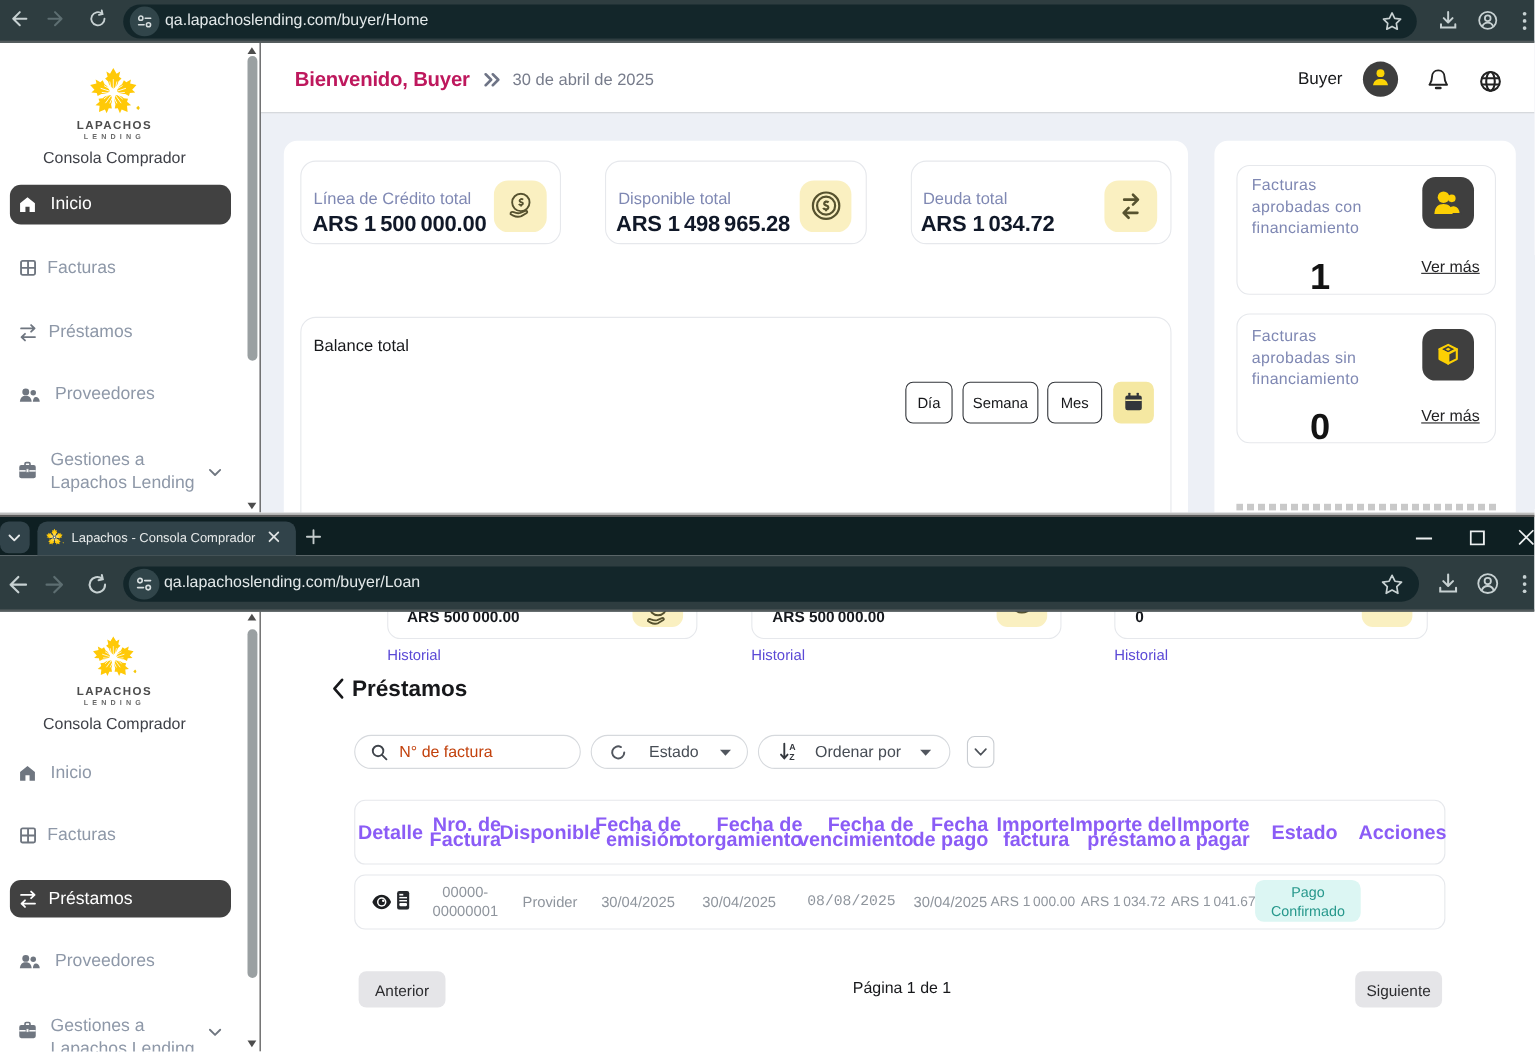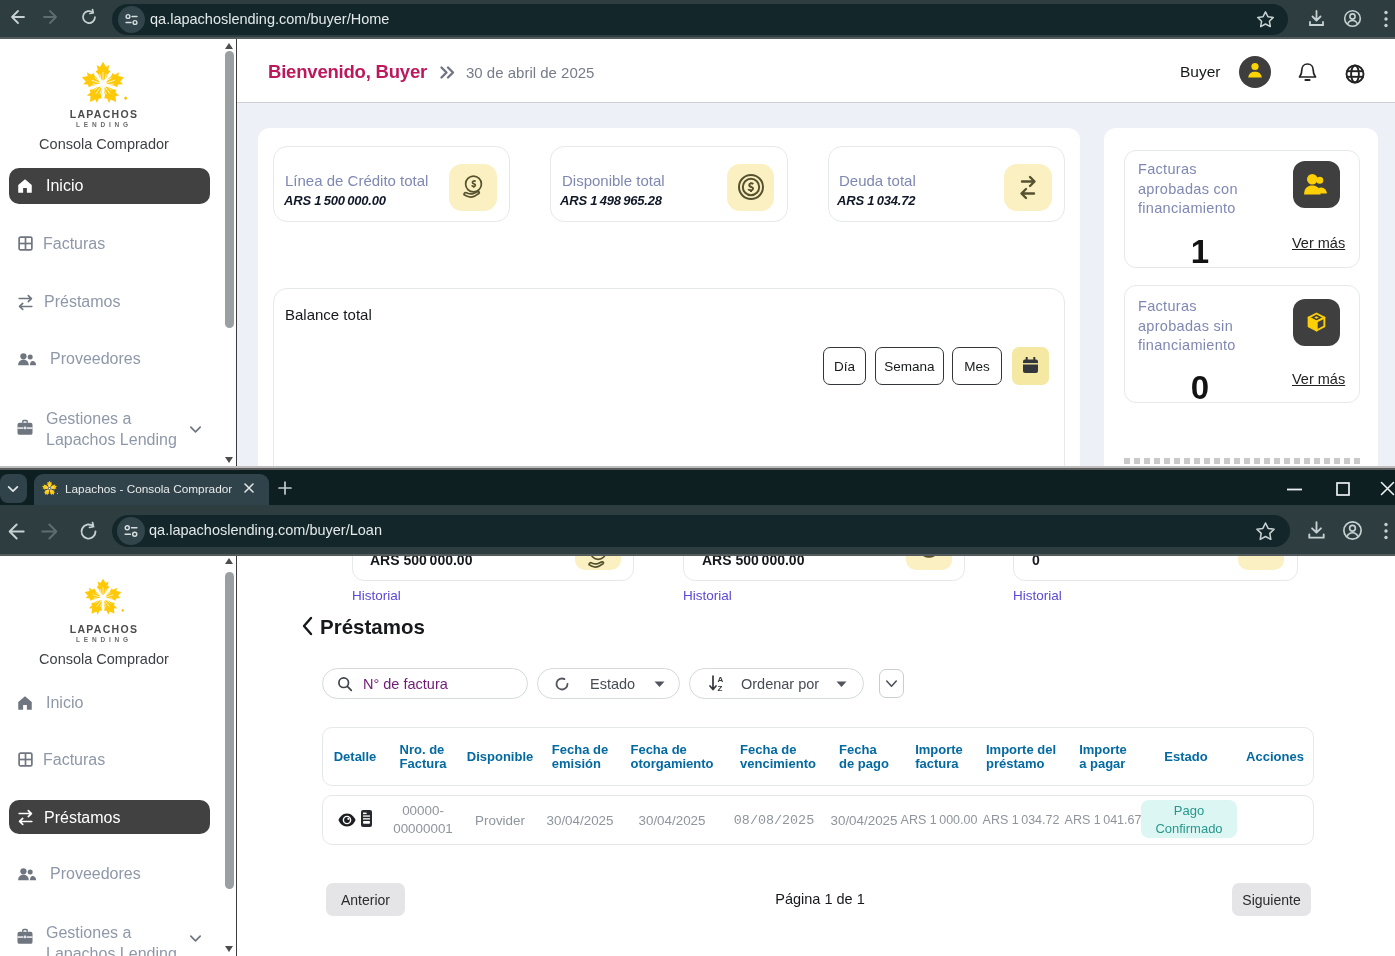--- a/index.html
+++ b/index.html
@@ -13,28 +13,28 @@
 .urltext { color:#e3e9ea; font-size:14.5px; }
 .tabbar { background:#0e1f22; }
 .tabbtn { background:#31434a; }
 
 .vline { width:1px; background:#3c3c3c; }
 .sbthumb { background:#9aa0a2; border-radius:5px; width:9px; }
 .menuitem { font-size:16px; color:#8e98a8; }
 .menuactive { background:#414141; border-radius:10px; }
 .card { background:#fff; border:1px solid #e6e8ec; border-radius:14px; }
 .cardtitle { color:#7f88b3; font-size:15px; }
-.cardvalue { color:#101828; font-size:13px; font-weight:bold; letter-spacing:-0.2px;font-style:italic; }
+.cardvalue { color:#101828; font-size:20px; font-weight:bold; letter-spacing:-0.2px; }
 .ytile { background:#faf0c1; border-radius:13px; }
 .dtile { background:#3f3f3f; border-radius:12px; }
 .panel { background:#fff; border-radius:12px; }
 .btn { background:#fff; border:1.5px solid #33363b; border-radius:7px; color:#17181b; font-size:13.5px; display:flex; align-items:center; justify-content:center; }
 .pill { border:1px solid #d6d9dd; border-radius:16px; background:#fff; display:flex; align-items:center; }
 .gbtn { background:#e5e5e8; border-radius:7px; color:#2b2b2e; font-size:14px; display:flex; align-items:center; justify-content:center; }
-.hdrcell { font-size:13px; font-weight:bold; color:#0369a1; text-align:left; line-height:14.5px; position:absolute; top:50%; transform:translate(-50%,-50%); }
+.hdrcell { font-size:18px; font-weight:bold; color:#8b5cf6; text-align:right; line-height:14.5px; position:absolute; top:50%; transform:translate(-50%,-50%); }
 .rowcell { font-size:13.4px; color:#8f959d; text-align:center; position:absolute; top:50%; transform:translate(-50%,-50%); line-height:17px; }
 </style>
 </head>
 <body>
 <div class="stage">
 <svg width="0" height="0" style="position:absolute;">
 <defs>
 <g id="flower">
   <g fill="#FFC907">
     <path id="pt" d="M0,-6.5 C-4,-8.5 -7.5,-12.5 -8.8,-18.5 L-14,-23.5 L-9.7,-26.5 L-11.8,-35.5 L-5.6,-32 L0,-41.5 L5.6,-32 L11.8,-35.5 L9.7,-26.5 L14,-23.5 L8.8,-18.5 C7.5,-12.5 4,-8.5 0,-6.5 Z"></path>
@@ -401,21 +401,21 @@
   <div class="abs" style="left:300px;top:144px;"><svg width="16" height="24" viewBox="0 0 16 24">
           <path d="M11 4 L4 12 L11 20" stroke="#17181b" stroke-width="2.4" fill="none" stroke-linecap="round" stroke-linejoin="round"></path>
         </svg></div>
   <div class="abs" style="left:320px;top:145px;font-size:20.5px;font-weight:bold;color:#17181b;">Préstamos</div>
 
   <div class="abs pill" style="left:322px;top:198px;width:206px;height:31px;"></div>
   <svg class="abs" style="left:337px;top:206px;" width="16" height="16" viewBox="0 0 16 16">
         <circle cx="6.7" cy="6.7" r="4.8" stroke="#3f444b" stroke-width="1.7" fill="none"></circle>
         <line x1="10.4" y1="10.4" x2="14.3" y2="14.3" stroke="#3f444b" stroke-width="1.7" stroke-linecap="round"></line>
       </svg>
-  <div class="abs" style="left:363px;top:206px;font-size:14.5px;color:#701a75;">N° de factura</div>
+  <div class="abs" style="left:363px;top:206px;font-size:14.5px;color:#c2410c;">N° de factura</div>
   <div class="abs pill" style="left:537px;top:198px;width:143px;height:31px;"></div>
   <svg class="abs" style="left:554px;top:206px;" width="16" height="16" viewBox="0 0 16 16">
         <path d="M13.5 8 A5.5 5.5 0 1 1 10.5 3.1" stroke="#51565e" stroke-width="1.8" fill="none" stroke-linecap="round"></path>
       </svg>
   <div class="abs" style="left:590px;top:206px;font-size:14.5px;color:#474d55;">Estado</div>
   <svg class="abs" style="left:653px;top:210px;" width="13" height="9" viewBox="0 0 13 9">
         <path d="M1.5 1.5 L6.5 7 L11.5 1.5 Z" fill="#51565e"></path>
       </svg>
   <div class="abs pill" style="left:689px;top:198px;width:175px;height:31px;"></div>
   <svg class="abs" style="left:708px;top:204px;" width="18" height="19" viewBox="0 0 18 19">

